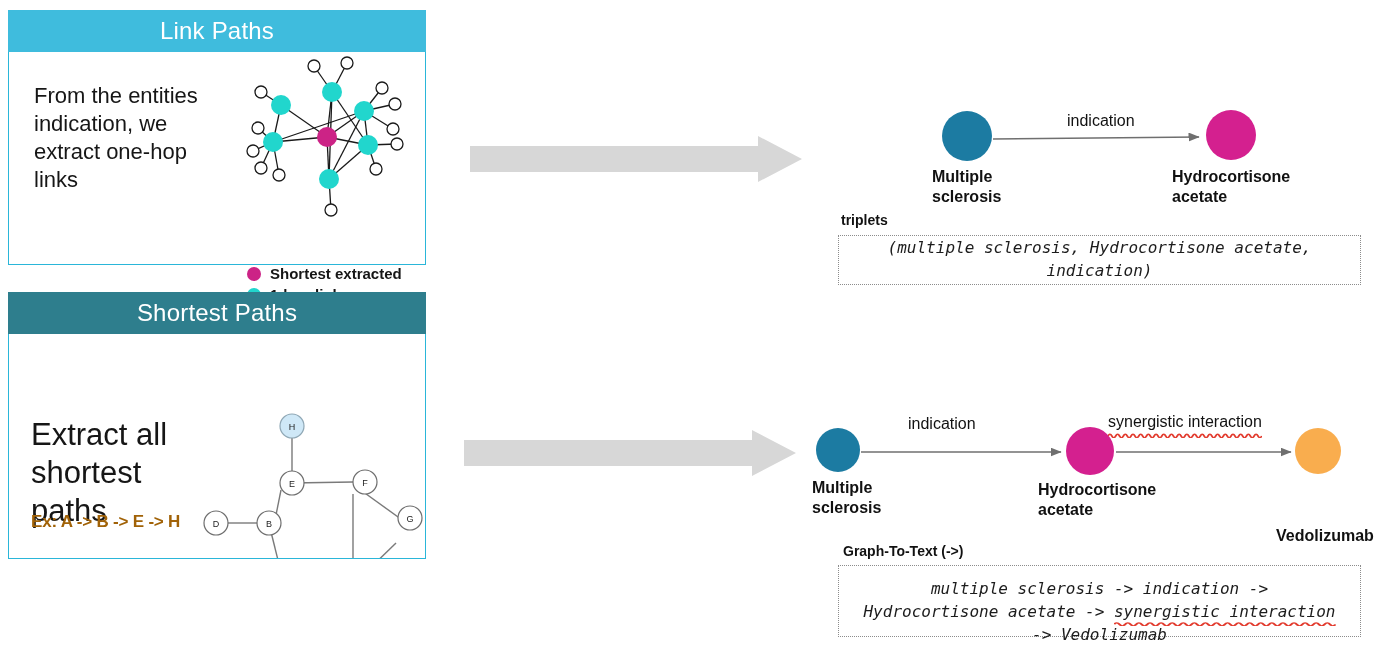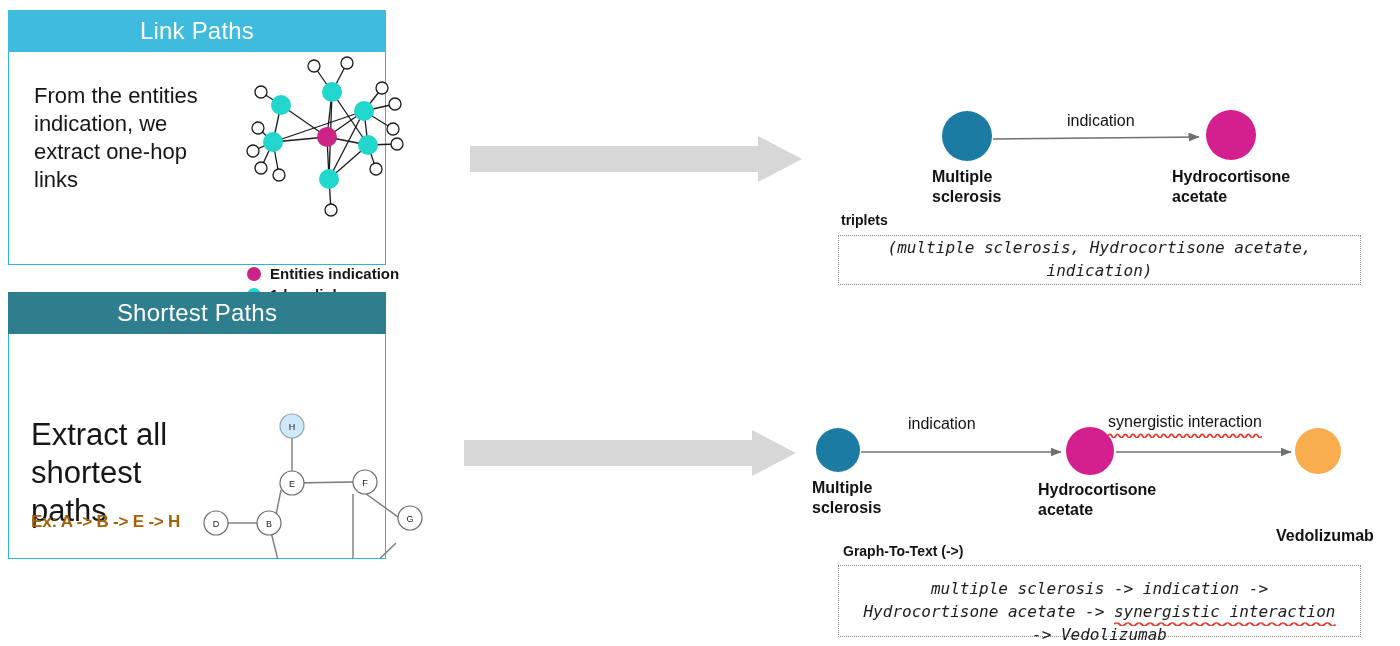--- a/index.html
+++ b/index.html
@@ -13,21 +13,21 @@
     position: relative;
     overflow: hidden;
     font-family: "Liberation Sans", sans-serif;
     color: #1a1a1a;
   }
 
   
   .panel {
     position: absolute;
     left: 8px;
-    width: 378px;
+    width: 418px;
     box-sizing: border-box;
     border-radius: 16px;
   }
   .panel-header {
     box-sizing: border-box;
     height: 42px;
     display: flex;
     align-items: center;
     justify-content: center;
     color: #ffffff;
@@ -233,21 +233,21 @@
         <circle cx="133" cy="67" r="10"></circle>
         <circle cx="137" cy="101" r="10"></circle>
         <circle cx="98" cy="135" r="10"></circle>
       </g>
       <circle cx="96" cy="93" r="10" fill="#cc2386"></circle>
     </svg>
 
     <div class="legend" id="legend-link-paths">
       <div class="legend-row">
         <span class="legend-dot" style="background:#cc2386"></span>
-        <span class="legend-label">Entities indication</span>
+        <span class="legend-label">Shortest extracted</span>
       </div>
       <div class="legend-row">
         <span class="legend-dot" style="background:#21d6cd"></span>
         <span class="legend-label">1-hop link</span>
       </div>
     </div>
 
   </div>
 </div>
 

